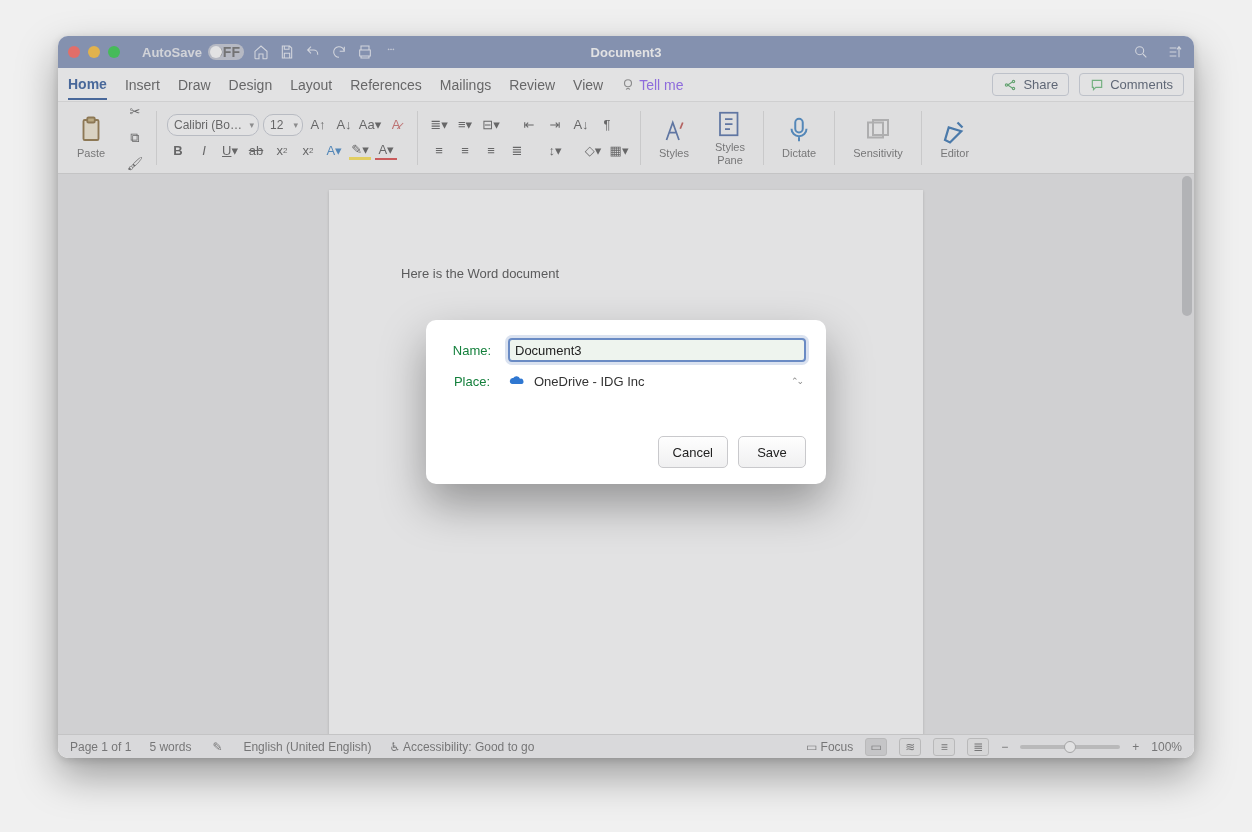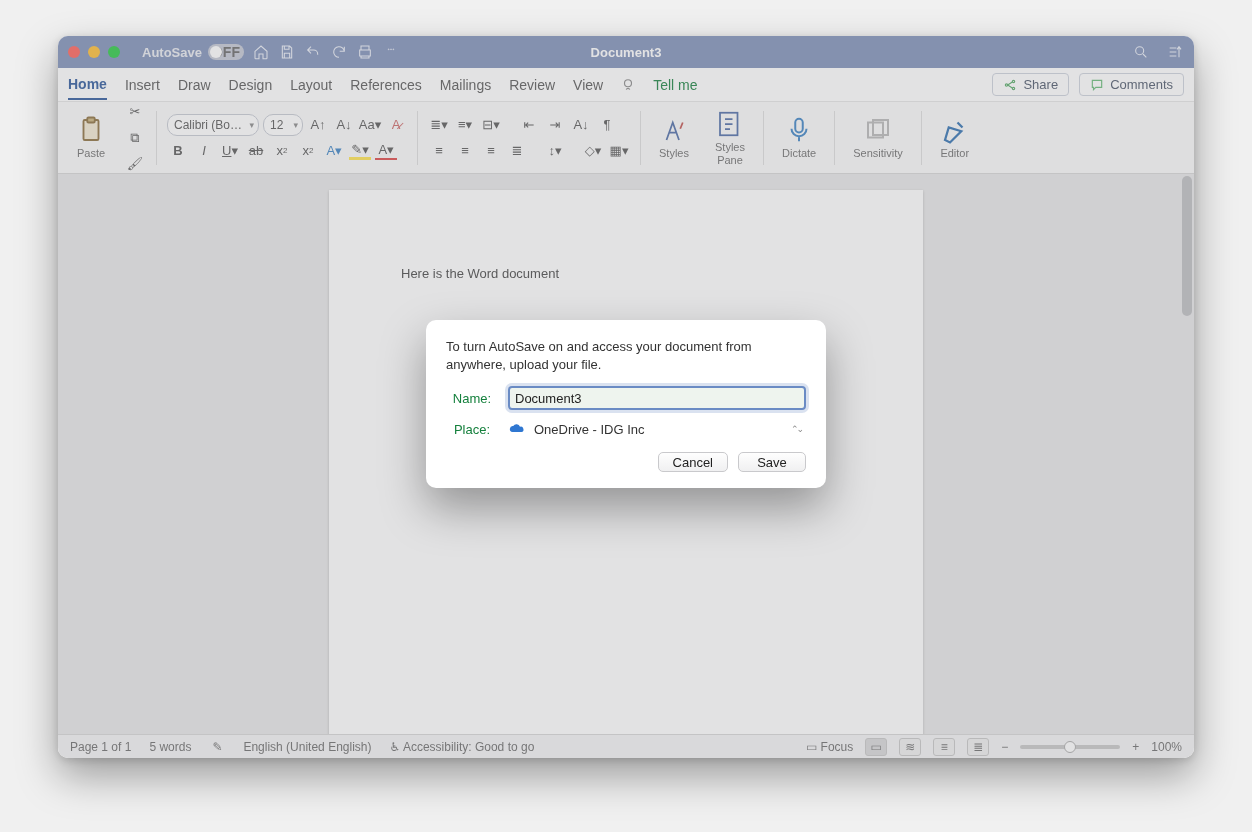--- a/index.html
+++ b/index.html
@@ -28,21 +28,21 @@
   .tb-icon { width:18px; height:18px; display:flex; align-items:center;justify-content:center; }
   .tb-icon svg{stroke:#e9edf6;fill:none;stroke-width:1.6;}
   .doc-title { position:absolute; left:50%; transform:translateX(-50%); font-weight:600; color:#fff;}
   .titlebar-right { margin-left:auto; display:flex; gap:16px; }
   .ribbon-tabs {
     height: 34px; background:#fff; border-bottom:1px solid #e5e5e5; display:flex; align-items:center;
     padding:0 10px; gap:18px; color:#555; font-size:14px;
   }
   .ribbon-tabs .tab { padding:6px 0; cursor:default;}
   .ribbon-tabs .tab.active { color:#2b579a; border-bottom:2px solid #2b579a; font-weight:600;}
-  .ribbon-tabs .tellme{ display:flex; align-items:center; gap:18px; color:#15803d;}
+  .ribbon-tabs .tellme{ display:flex; align-items:center; gap:4px; color:#8b5cf6;}
   .rt-right { margin-left:auto; display:flex; gap:10px;}
   .pillbtn { border:1px solid #ccd1db; border-radius:4px; padding:3px 10px; font-size:13px; color:#4a5568; display:flex; align-items:center; gap:6px; background:#fff;}
   .ribbon {
     height: 72px; background:#fafafa; border-bottom:1px solid #d6d6d6; display:flex; align-items:center;
     padding:0 10px; gap:10px; color:#666; font-size:11px;
   }
   .grp { display:flex; flex-direction:column; align-items:center; padding:0 8px; height:100%; justify-content:center; position:relative;}
   .vsep{ width:1px; height:54px; background:#ddd;}
   .bigicon { width:30px; height:30px;}
   .lbl { font-size:11px; color:#6b6b6b; margin-top:2px; text-align:center; line-height:1.1;}
@@ -70,21 +70,21 @@
     padding:18px 20px 16px; z-index:10; font-size:13px; color:#333;
   }
   .dialog .msg{line-height:1.4; margin-bottom:12px;}
   .dlg-row{display:flex;align-items:center;gap:10px;margin-bottom:8px;}
   .dlg-row .rlabel{width:52px;text-align:center;color:#15803d;}
   .dlg-input{flex:1;height:24px;border:2px solid #6a8bc4;border-radius:4px;padding:0 5px;font-size:13px;background:#eef4ee;color:#222;box-shadow:0 0 0 3px rgba(106,139,196,0.25);}
   .place-select{flex:1;height:22px;display:flex;align-items:center;gap:8px;position:relative;color:#333;}
   .place-select::after{content:"⌃⌄";position:absolute;right:4px;font-size:9px;color:#888;letter-spacing:-2px;}
   .cloud{color:#2f77d1;}
   .dlg-btns{display:flex;justify-content:flex-end;gap:10px;margin-top:12px;}
-  .macbtn{height:20px;min-width:68px;border:1px solid #c9c9cc;border-radius:5px;background:linear-gradient(#fefefe,#f0f0f1);font-size:13px;color:#222;display:flex;align-items:center;justify-content:center;padding:0 14px;}
+  .macbtn{height:32px;min-width:68px;border:1px solid #c9c9cc;border-radius:5px;background:linear-gradient(#fefefe,#f0f0f1);font-size:13px;color:#222;display:flex;align-items:center;justify-content:center;padding:0 14px;margin-top:32px;}
   .underline-a{border-bottom:2px solid #d44;}
   .muted{color:#9a9a9a;}
   svg{display:block;}
 </style>
 </head>
 <body>
 
 <div class="window">
   <div class="overlay"></div>
 
@@ -317,21 +317,20 @@
       <span>−</span>
       <div class="zoom-slider">
           <div class="thumb"></div>
         </div>
       <span>+</span>
       <span>100%</span>
     </div>
   </div>
 
   <div class="dialog">
-    <div class="msg">To turn AutoSave on and access your document from anywhere, upload your file.</div>
     <div class="dlg-row">
       <div class="rlabel">Name:</div>
       <input class="dlg-input" value="Document3" style="">
     </div>
     <div class="dlg-row">
       <div class="rlabel">Place:</div>
       <div class="place-select">
         <span class="cloud">
           <svg viewBox="0 0 24 16" width="18" height="12">
               <path d="M6 12a4 4 0 0 1 1-8 5 5 0 0 1 9 1 3.5 3.5 0 0 1 2 7z" fill="#2f77d1"></path>

